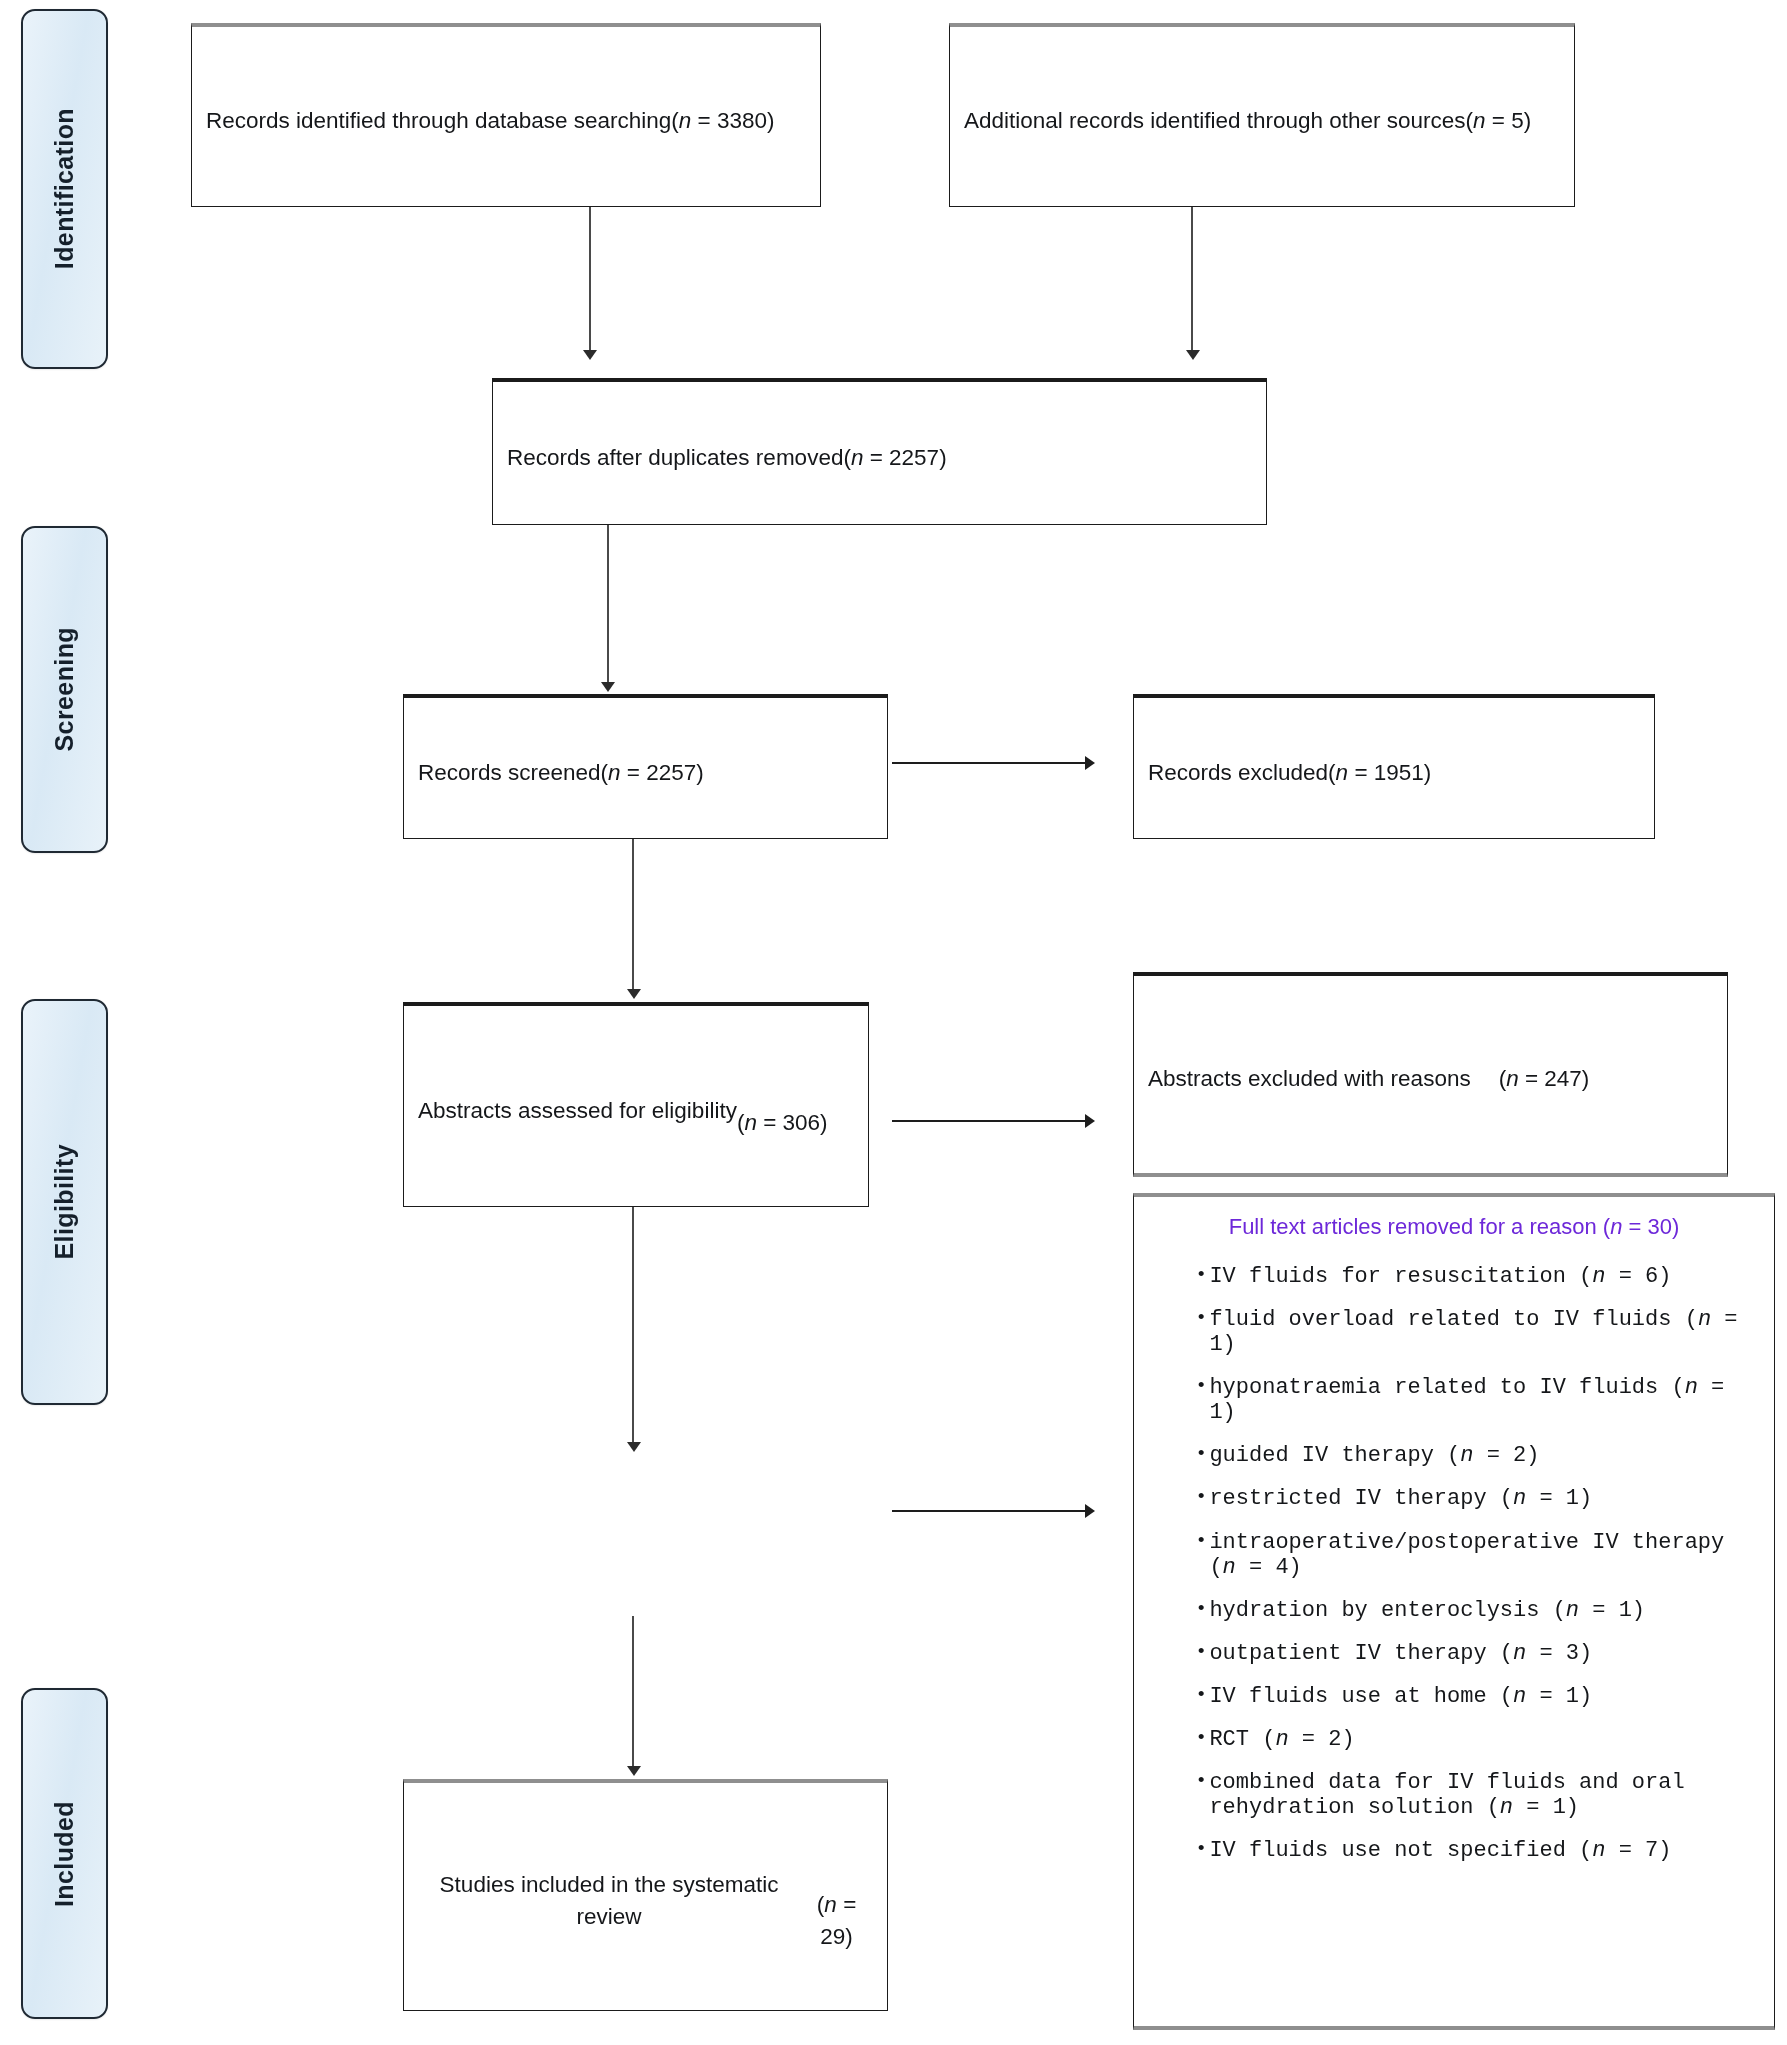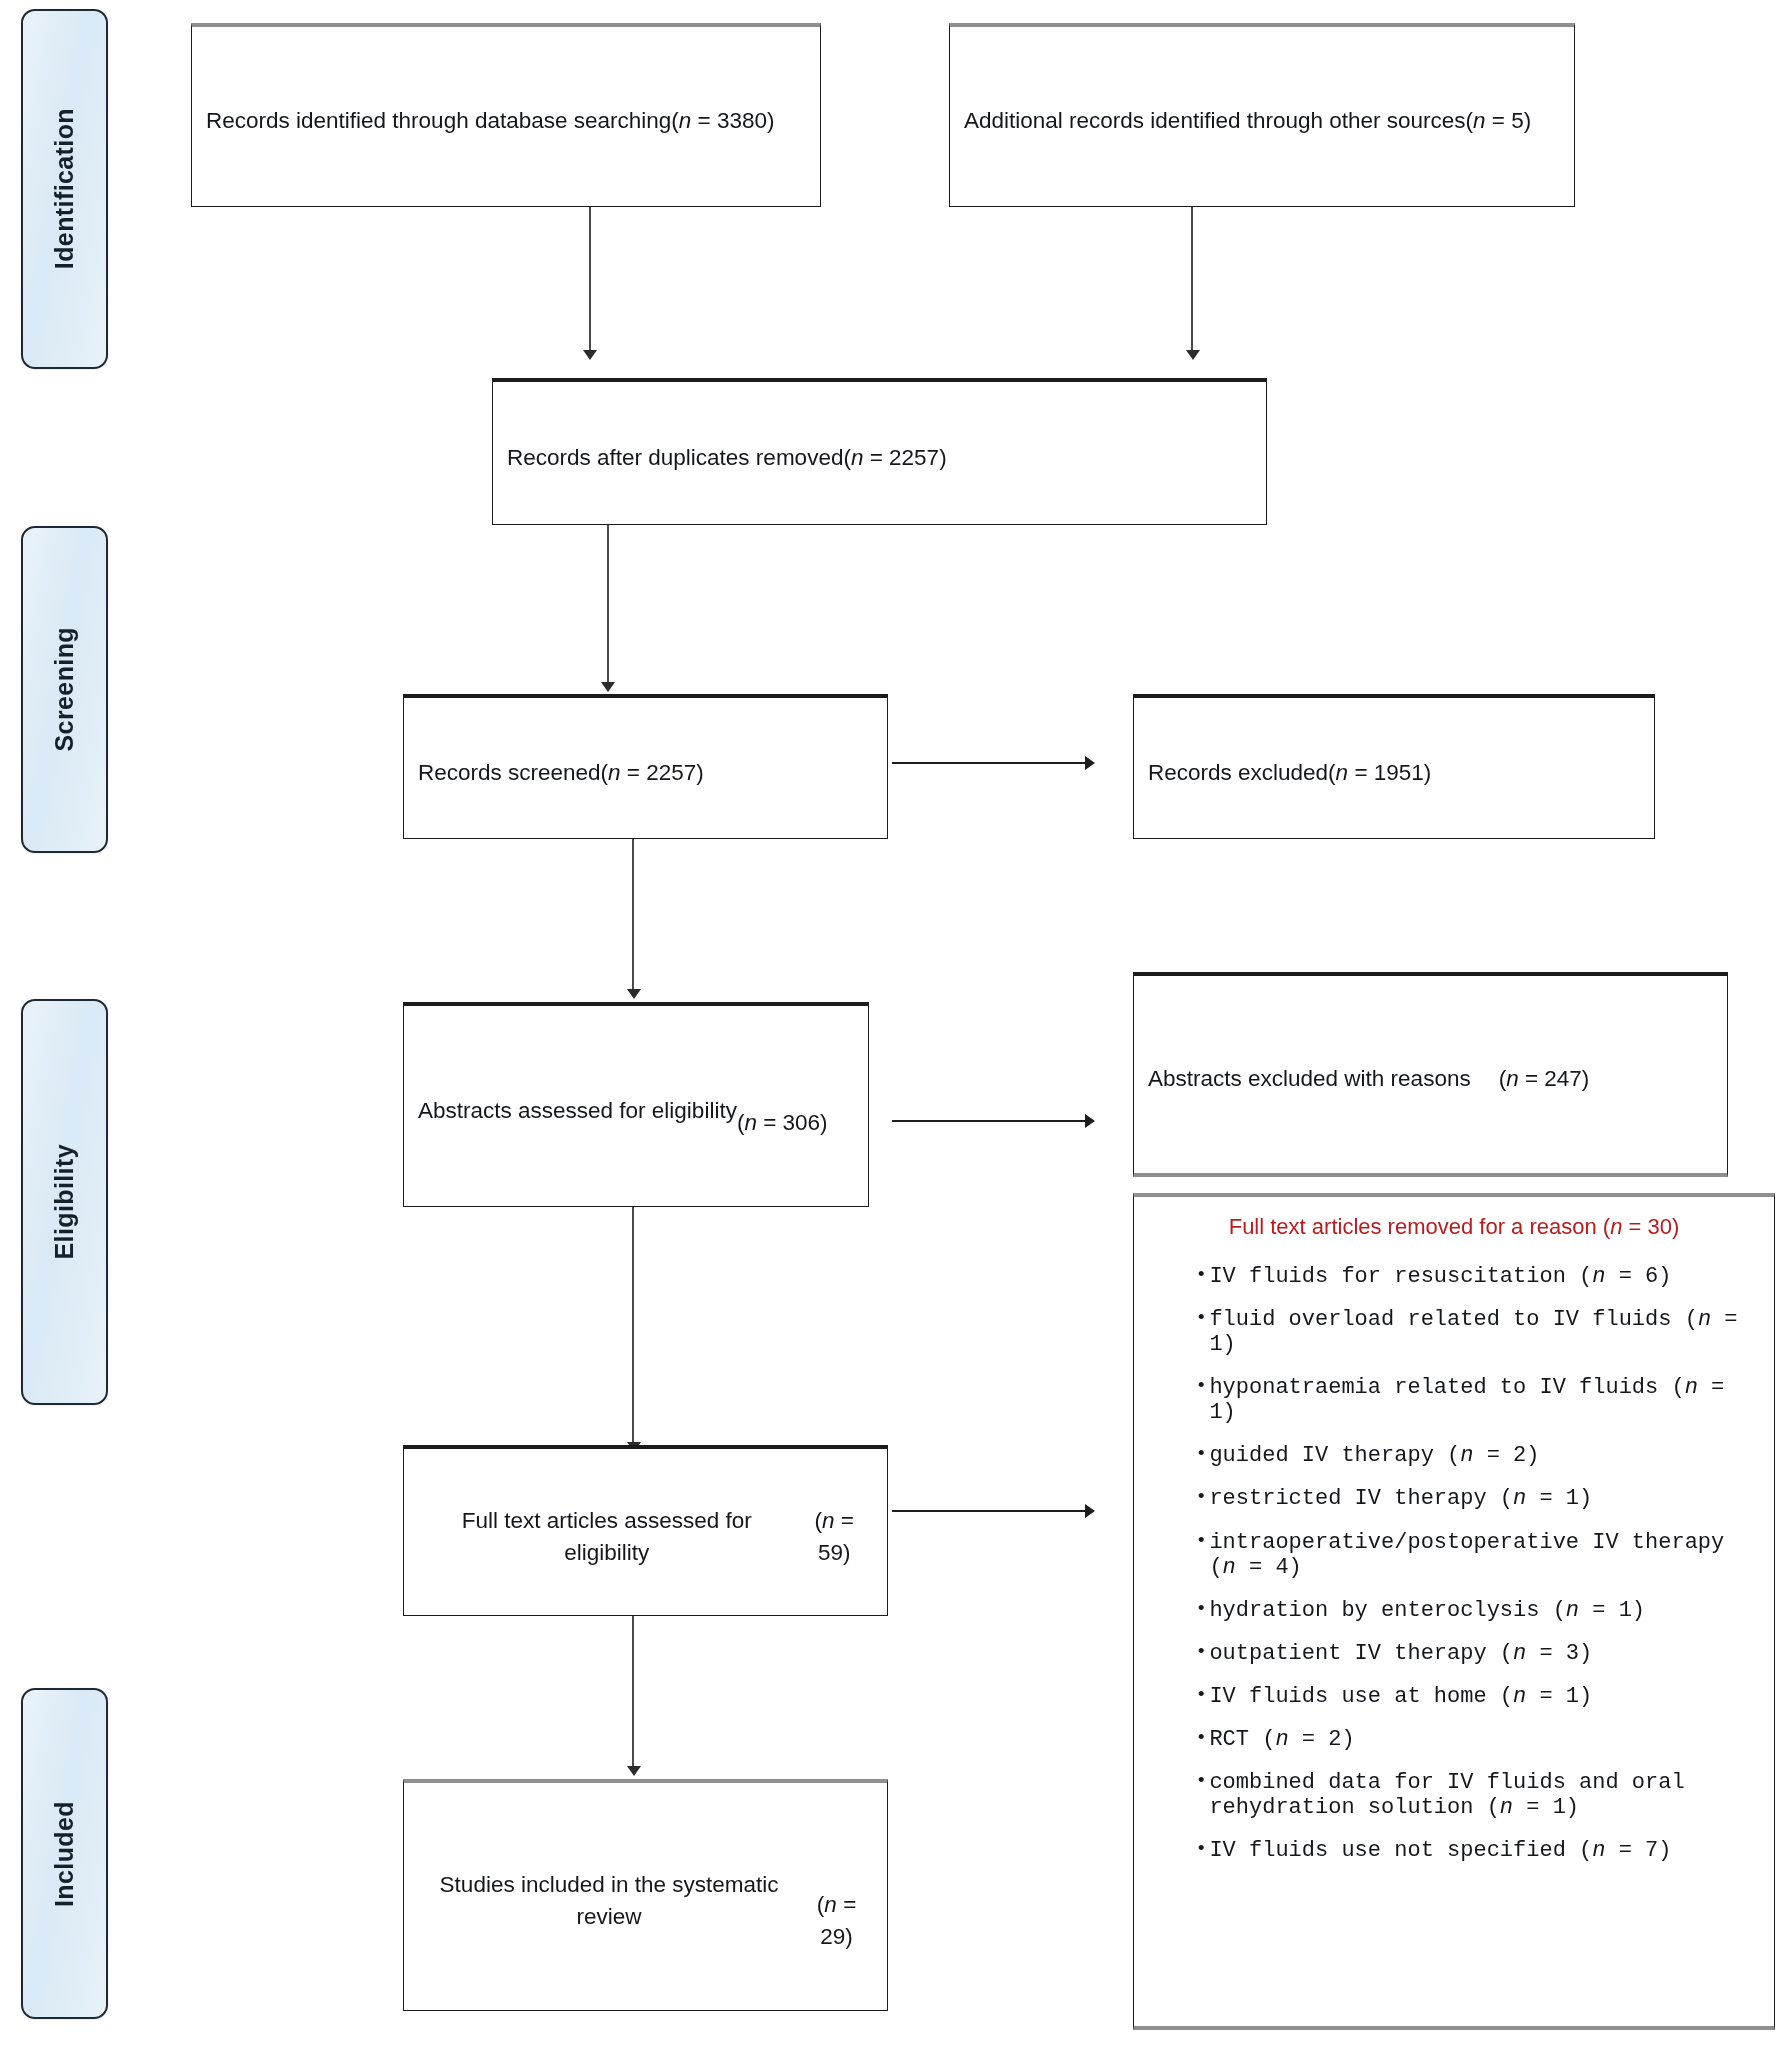--- a/index.html
+++ b/index.html
@@ -85,21 +85,21 @@
     background: #ffffff;
     border: 1.6px solid #1b1b1b;
     border-top: 4.5px solid #8f8f8f;
     border-bottom: 4.5px solid #8f8f8f;
     padding: 16.4px 16.4px 16.4px 16.4px;
   }
   .reasons-box .reasons-title {
     font-size: 22px;
     line-height: 1.3;
     text-align: center;
-    color: #b91c1c;
+    color: #6d28d9;
     margin-bottom: 22px;
   }
   .reasons-box ul {
     list-style: none;
     margin: 0;
     padding: 0 0 0 45px;
     font-family: Liberation Mono, monospace;
   }
   .reasons-box li {
     position: relative;
@@ -237,24 +237,20 @@
       <li>intraoperative/postoperative IV therapy (<i class="ital">n</i> = 4)</li>
       <li>hydration by enteroclysis (<i class="ital">n</i> = 1)</li>
       <li>outpatient IV therapy (<i class="ital">n</i> = 3)</li>
       <li>IV fluids use at home (<i class="ital">n</i> = 1)</li>
       <li>RCT (<i class="ital">n</i> = 2)</li>
       <li>combined data for IV fluids and oral rehydration solution (<i class="ital">n</i> = 1)</li>
       <li>IV fluids use not specified (<i class="ital">n</i> = 7)</li>
     </ul>
   </div>
 
-  <div class="flow-box" style="left:403px; top:1445px; width:485px; height:171px;">
-    <div class="box-line">Full text articles assessed for eligibility</div>
-    <div class="box-line">(<i class="ital">n</i> = 59)</div>
-  </div>
 
   <div class="conn-h" style="left:892px; top:1510px; width:195px;"></div>
   <div class="arrow-right" style="left:1085px; top:1504px;"></div>
 
   <div class="conn-v" style="left:632px; top:1616px; height:151px;"></div>
   <div class="arrow-down" style="left:627px; top:1766px;"></div>
 
   <div class="flow-box soft-top" style="left:403px; top:1779px; width:485px; height:232px;">
     <div class="box-line">Studies included in the systematic review</div>
     <div class="box-line gap-before-lg">(<i class="ital">n</i> = 29)</div>

